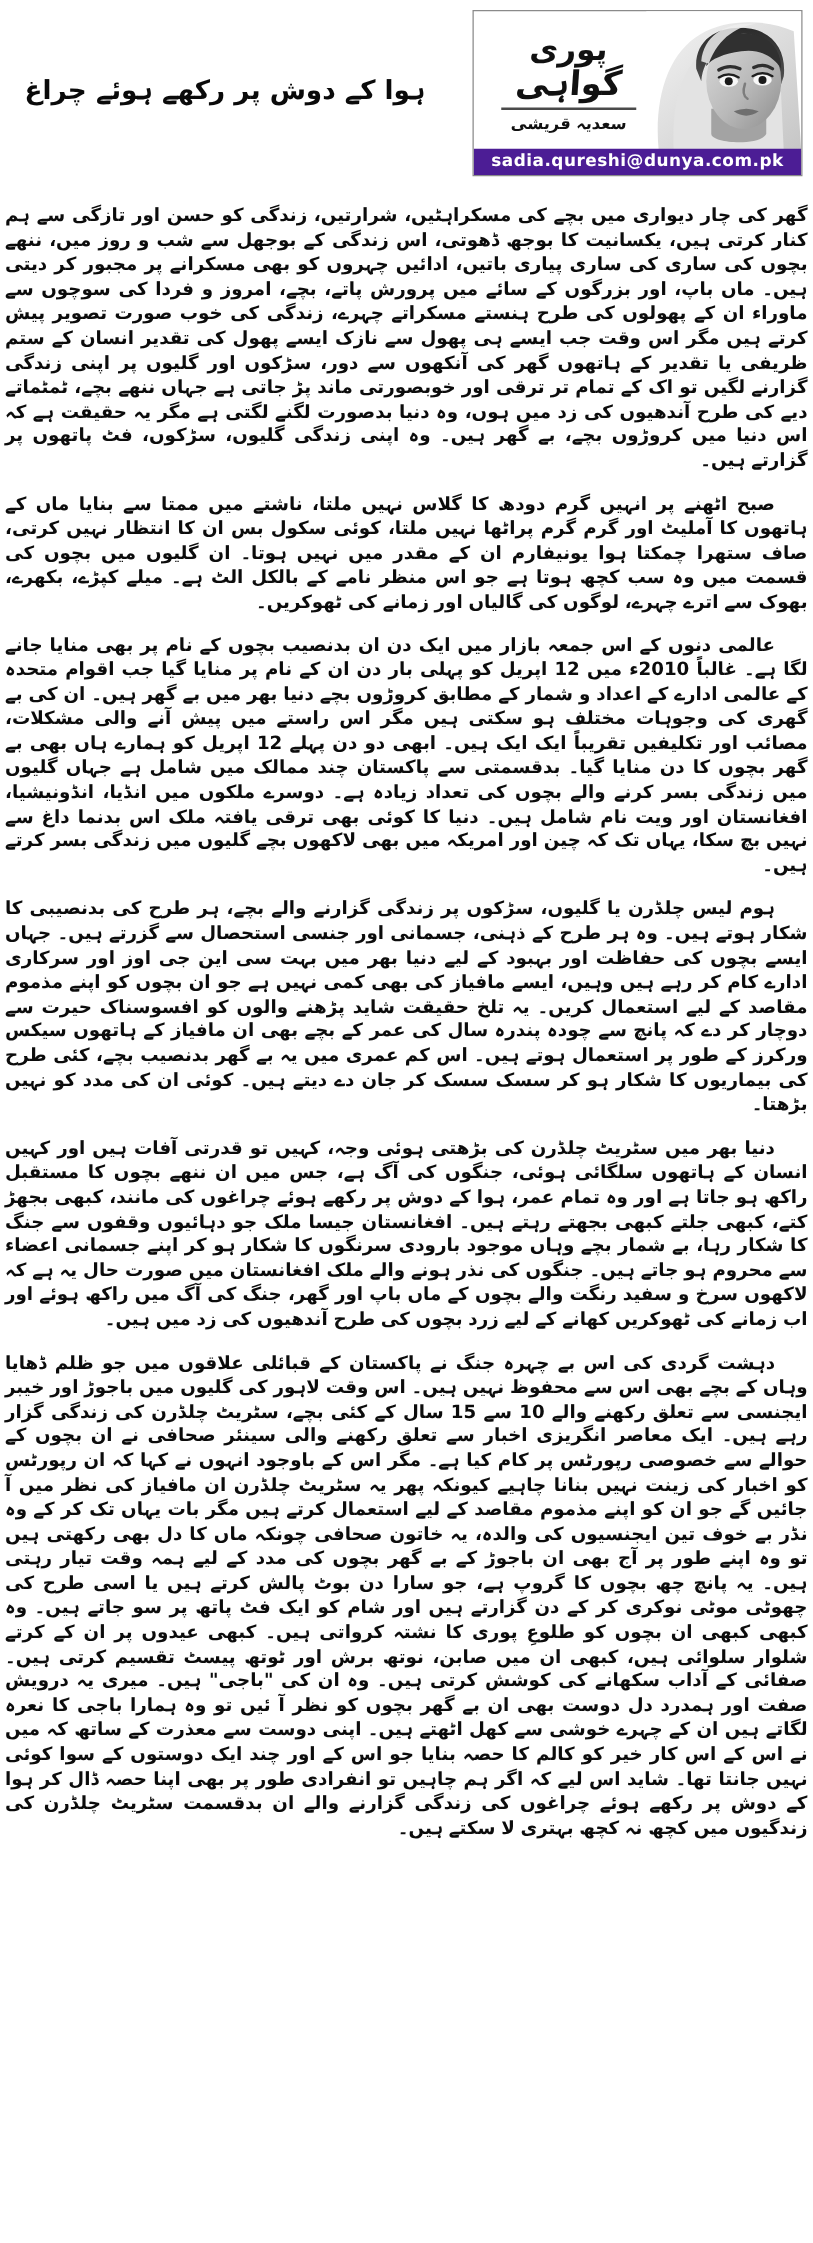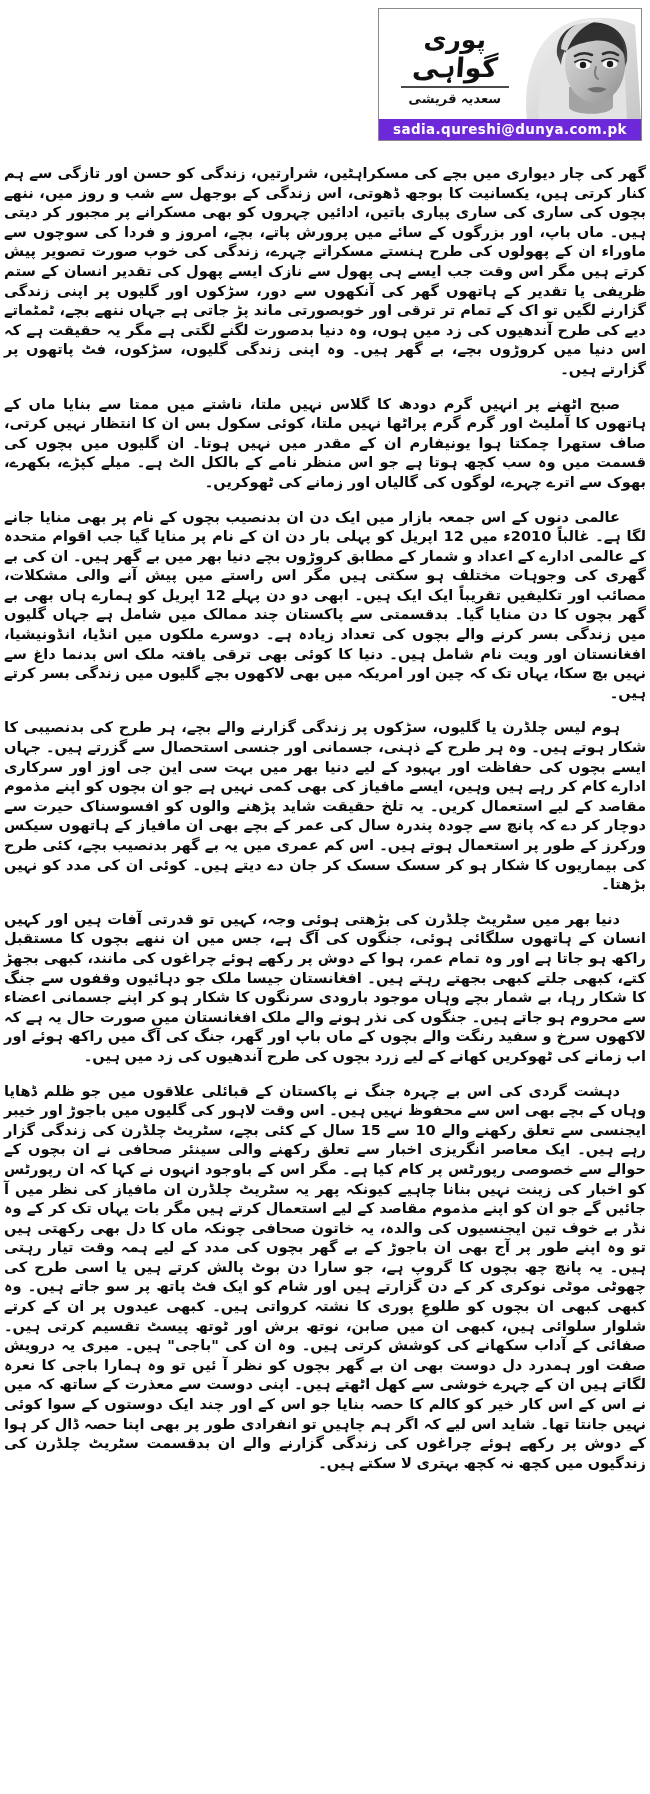--- a/index.html
+++ b/index.html
@@ -87,21 +87,21 @@
     color: #111;
     transform: skewX(-5deg);
   }
 
   .masthead-email {
     position: absolute;
     bottom: 0;
     left: 0;
     width: 100%;
     height: 21px;
-    background: #6d28d9;
+    background: #4c1d95;
     color: #ffffff;
     font-family: "DejaVu Sans", "Liberation Sans", sans-serif;
     font-weight: 700;
     font-size: 13.5px;
     letter-spacing: 0.4px;
     text-align: center;
     line-height: 21px;
     direction: ltr;
   }
 
@@ -207,20 +207,21 @@
           <path d="M70 80 q10 -4 20 0 q-10 7 -20 0 Z" fill="#6f6f6f"></path>
 
           <path d="M44 40 C46 18 66 8 88 10 C74 12 58 20 50 42 Z" fill="#efefef" opacity="0.85"></path>
         </svg>
       </div>
 
     </div>
     <div class="masthead-email">sadia.qureshi@dunya.com.pk</div>
   </div>
 
+  <div class="headline">ہوا کے دوش پر رکھے ہوئے چراغ</div>
 
   <div class="article">
     <p>گھر کی چار دیواری میں بچے کی مسکراہٹیں، شرارتیں، زندگی کو حسن اور تازگی سے ہم کنار کرتی ہیں، یکسانیت کا بوجھ ڈھوتی، اس زندگی کے بوجھل سے شب و روز میں، ننھے بچوں کی ساری کی ساری پیاری باتیں، ادائیں چہروں کو بھی مسکرانے پر مجبور کر دیتی ہیں۔ ماں باپ، اور بزرگوں کے سائے میں پرورش پاتے، بچے، امروز و فردا کی سوچوں سے ماوراء ان کے پھولوں کی طرح ہنستے مسکراتے چہرے، زندگی کی خوب صورت تصویر پیش کرتے ہیں مگر اس وقت جب ایسے ہی پھول سے نازک ایسے پھول کی تقدیر انسان کے ستم ظریفی یا تقدیر کے ہاتھوں گھر کی آنکھوں سے دور، سڑکوں اور گلیوں پر اپنی زندگی گزارنے لگیں تو اک کے تمام تر ترقی اور خوبصورتی ماند پڑ جاتی ہے جہاں ننھے بچے، ٹمٹماتے دیے کی طرح آندھیوں کی زد میں ہوں، وہ دنیا بدصورت لگنے لگتی ہے مگر یہ حقیقت ہے کہ اس دنیا میں کروڑوں بچے، بے گھر ہیں۔ وہ اپنی زندگی گلیوں، سڑکوں، فٹ پاتھوں پر گزارتے ہیں۔</p>
     <p class="indent">صبح اٹھنے پر انہیں گرم دودھ کا گلاس نہیں ملتا، ناشتے میں ممتا سے بنایا ماں کے ہاتھوں کا آملیٹ اور گرم گرم پراٹھا نہیں ملتا، کوئی سکول بس ان کا انتظار نہیں کرتی، صاف ستھرا چمکتا ہوا یونیفارم ان کے مقدر میں نہیں ہوتا۔ ان گلیوں میں بچوں کی قسمت میں وہ سب کچھ ہوتا ہے جو اس منظر نامے کے بالکل الٹ ہے۔ میلے کپڑے، بکھرے، بھوک سے اترے چہرے، لوگوں کی گالیاں اور زمانے کی ٹھوکریں۔</p>
     <p class="indent">عالمی دنوں کے اس جمعہ بازار میں ایک دن ان بدنصیب بچوں کے نام پر بھی منایا جانے لگا ہے۔ غالباً 2010ء میں 12 اپریل کو پہلی بار دن ان کے نام پر منایا گیا جب اقوام متحدہ کے عالمی ادارے کے اعداد و شمار کے مطابق کروڑوں بچے دنیا بھر میں بے گھر ہیں۔ ان کی بے گھری کی وجوہات مختلف ہو سکتی ہیں مگر اس راستے میں پیش آنے والی مشکلات، مصائب اور تکلیفیں تقریباً ایک ایک ہیں۔ ابھی دو دن پہلے 12 اپریل کو ہمارے ہاں بھی بے گھر بچوں کا دن منایا گیا۔ بدقسمتی سے پاکستان چند ممالک میں شامل ہے جہاں گلیوں میں زندگی بسر کرنے والے بچوں کی تعداد زیادہ ہے۔ دوسرے ملکوں میں انڈیا، انڈونیشیا، افغانستان اور ویت نام شامل ہیں۔ دنیا کا کوئی بھی ترقی یافتہ ملک اس بدنما داغ سے نہیں بچ سکا، یہاں تک کہ چین اور امریکہ میں بھی لاکھوں بچے گلیوں میں زندگی بسر کرتے ہیں۔</p>
     <p class="indent">ہوم لیس چلڈرن یا گلیوں، سڑکوں پر زندگی گزارنے والے بچے، ہر طرح کی بدنصیبی کا شکار ہوتے ہیں۔ وہ ہر طرح کے ذہنی، جسمانی اور جنسی استحصال سے گزرتے ہیں۔ جہاں ایسے بچوں کی حفاظت اور بہبود کے لیے دنیا بھر میں بہت سی این جی اوز اور سرکاری ادارے کام کر رہے ہیں وہیں، ایسے مافیاز کی بھی کمی نہیں ہے جو ان بچوں کو اپنے مذموم مقاصد کے لیے استعمال کریں۔ یہ تلخ حقیقت شاید پڑھنے والوں کو افسوسناک حیرت سے دوچار کر دے کہ پانچ سے چودہ پندرہ سال کی عمر کے بچے بھی ان مافیاز کے ہاتھوں سیکس ورکرز کے طور پر استعمال ہوتے ہیں۔ اس کم عمری میں یہ بے گھر بدنصیب بچے، کئی طرح کی بیماریوں کا شکار ہو کر سسک سسک کر جان دے دیتے ہیں۔ کوئی ان کی مدد کو نہیں بڑھتا۔</p>
     <p class="indent">دنیا بھر میں سٹریٹ چلڈرن کی بڑھتی ہوئی وجہ، کہیں تو قدرتی آفات ہیں اور کہیں انسان کے ہاتھوں سلگائی ہوئی، جنگوں کی آگ ہے، جس میں ان ننھے بچوں کا مستقبل راکھ ہو جاتا ہے اور وہ تمام عمر، ہوا کے دوش پر رکھے ہوئے چراغوں کی مانند، کبھی بجھڑ کتے، کبھی جلتے کبھی بجھتے رہتے ہیں۔ افغانستان جیسا ملک جو دہائیوں وقفوں سے جنگ کا شکار رہا، بے شمار بچے وہاں موجود بارودی سرنگوں کا شکار ہو کر اپنے جسمانی اعضاء سے محروم ہو جاتے ہیں۔ جنگوں کی نذر ہونے والے ملک افغانستان میں صورت حال یہ ہے کہ لاکھوں سرخ و سفید رنگت والے بچوں کے ماں باپ اور گھر، جنگ کی آگ میں راکھ ہوئے اور اب زمانے کی ٹھوکریں کھانے کے لیے زرد بچوں کی طرح آندھیوں کی زد میں ہیں۔</p>
     <p class="indent">دہشت گردی کی اس بے چہرہ جنگ نے پاکستان کے قبائلی علاقوں میں جو ظلم ڈھایا وہاں کے بچے بھی اس سے محفوظ نہیں ہیں۔ اس وقت لاہور کی گلیوں میں باجوڑ اور خیبر ایجنسی سے تعلق رکھنے والے 10 سے 15 سال کے کئی بچے، سٹریٹ چلڈرن کی زندگی گزار رہے ہیں۔ ایک معاصر انگریزی اخبار سے تعلق رکھنے والی سینئر صحافی نے ان بچوں کے حوالے سے خصوصی رپورٹس پر کام کیا ہے۔ مگر اس کے باوجود انہوں نے کہا کہ ان رپورٹس کو اخبار کی زینت نہیں بنانا چاہیے کیونکہ پھر یہ سٹریٹ چلڈرن ان مافیاز کی نظر میں آ جائیں گے جو ان کو اپنے مذموم مقاصد کے لیے استعمال کرتے ہیں مگر بات یہاں تک کر کے وہ نڈر بے خوف تین ایجنسیوں کی والدہ، یہ خاتون صحافی چونکہ ماں کا دل بھی رکھتی ہیں تو وہ اپنے طور پر آج بھی ان باجوڑ کے بے گھر بچوں کی مدد کے لیے ہمہ وقت تیار رہتی ہیں۔ یہ پانچ چھ بچوں کا گروپ ہے، جو سارا دن بوٹ پالش کرتے ہیں یا اسی طرح کی چھوٹی موٹی نوکری کر کے دن گزارتے ہیں اور شام کو ایک فٹ پاتھ پر سو جاتے ہیں۔ وہ کبھی کبھی ان بچوں کو طلوعِ پوری کا نشتہ کرواتی ہیں۔ کبھی عیدوں پر ان کے کرتے شلوار سلوائی ہیں، کبھی ان میں صابن، نوتھ برش اور ٹوتھ پیسٹ تقسیم کرتی ہیں۔ صفائی کے آداب سکھانے کی کوشش کرتی ہیں۔ وہ ان کی "باجی" ہیں۔ میری یہ درویش صفت اور ہمدرد دل دوست بھی ان بے گھر بچوں کو نظر آ ئیں تو وہ ہمارا باجی کا نعرہ لگاتے ہیں ان کے چہرے خوشی سے کھل اٹھتے ہیں۔ اپنی دوست سے معذرت کے ساتھ کہ میں نے اس کے اس کار خیر کو کالم کا حصہ بنایا جو اس کے اور چند ایک دوستوں کے سوا کوئی نہیں جانتا تھا۔ شاید اس لیے کہ اگر ہم چاہیں تو انفرادی طور پر بھی اپنا حصہ ڈال کر ہوا کے دوش پر رکھے ہوئے چراغوں کی زندگی گزارنے والے ان بدقسمت سٹریٹ چلڈرن کی زندگیوں میں کچھ نہ کچھ بہتری لا سکتے ہیں۔</p>
   </div>
 

